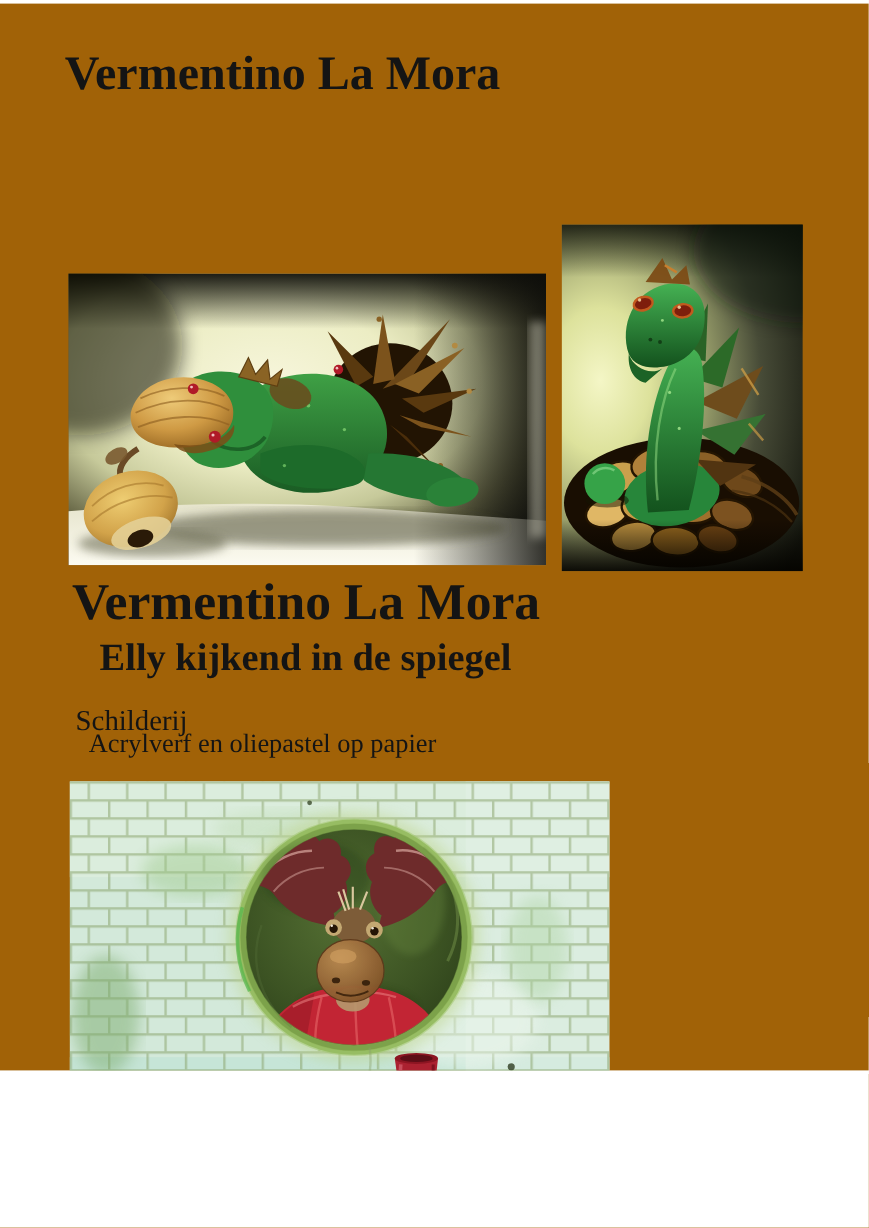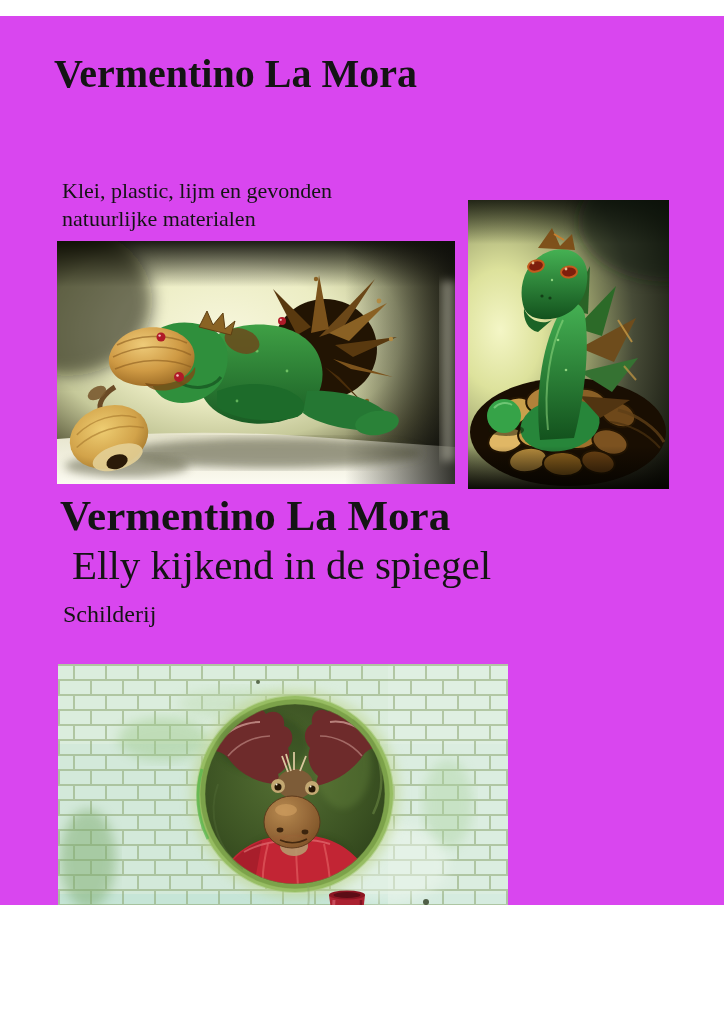--- a/index.html
+++ b/index.html
@@ -1,42 +1,41 @@
 <!DOCTYPE html>
 <html><head>
 <meta charset="utf-8">
 <style>
   html,body{margin:0;padding:0;background:#ffffff;}
   .page{
-    position:relative;width:724px;height:889px;margin:16px auto;
-    background:#d946ef;overflow:hidden;
+    position:relative;width:724px;height:889px;margin:3px auto;
+    background:#a16207;overflow:hidden;
     font-family:"Liberation Serif","DejaVu Serif",serif;color:#141414;
   }
   .abs{position:absolute;margin:0;}
   .artist-1{left:54px;top:36px;font-size:40px;font-weight:700;line-height:1.1;letter-spacing:0;}
   .title-1{left:64px;top:83px;font-size:31px;font-weight:400;line-height:1.1;}
   .type-1{left:46px;top:127px;font-size:22px;line-height:1.2;}
   .materials-1{left:62px;top:161px;font-size:22px;line-height:28px;}
   .artist-2{left:60px;top:476px;font-size:43px;font-weight:700;line-height:1.1;}
-  .title-2{left:72px;top:527px;font-size:41px;font-weight:400;line-height:1.1;}
+  .title-2{left:83px;top:527px;font-size:32px;font-weight:700;line-height:1.1;}
   .type-2{left:63px;top:584px;font-size:24px;line-height:1.2;}
   .materials-2{left:74px;top:604px;font-size:22px;line-height:1.2;}
   figure.abs{padding:0;}
   figure svg{display:block;}
   .photo-1{left:57px;top:225px;}
   .photo-2{left:468px;top:184px;}
   .photo-3{left:58px;top:648px;}
 </style>
 </head>
 <body>
 
 <div class="page">
 
   <h1 class="abs artist-1">Vermentino La Mora</h1>
-  <p class="abs materials-1"><span>Klei, plastic, lijm en gevonden</span><br><span>natuurlijke materialen</span></p>
 
   <figure class="abs photo-1">
     <svg width="398" height="243" viewBox="0 0 398 243">
       <defs>
         <radialGradient id="p1bg" cx="42%" cy="38%" r="72%">
           <stop offset="0" stop-color="#f7f6dc"></stop>
             <stop offset="0.38" stop-color="#ecedc4"></stop>
           <stop offset="0.62" stop-color="#c6c99a"></stop>
             <stop offset="0.82" stop-color="#70704e"></stop>
           <stop offset="1" stop-color="#23231a"></stop>
@@ -213,20 +212,21 @@
           <circle cx="98" cy="170" r="1.3" fill="#a8e890" opacity="0.8"></circle>
         <circle cx="84" cy="80" r="1.2" fill="#a8e890" opacity="0.8"></circle>
       </g>
       <rect y="246" width="201" height="43" fill="url(#p2bot)"></rect>
     </svg>
   </figure>
 
   <h1 class="abs artist-2">Vermentino La Mora</h1>
   <h2 class="abs title-2">Elly kijkend in de spiegel</h2>
   <p class="abs type-2">Schilderij</p>
+  <p class="abs materials-2">Acrylverf en oliepastel op papier</p>
 
   <figure class="abs photo-3">
     <svg width="450" height="322" viewBox="0 0 450 322">
       <defs>
         <pattern id="bricks" width="32" height="30" patternUnits="userSpaceOnUse">
           <path d="M0,1 H32 M0,16 H32 M16,1 V15 M1,16 V30" stroke="#85a066" stroke-width="2" fill="none" opacity="0.5" stroke-linecap="round"></path>
         </pattern>
         <radialGradient id="mirrorG" cx="45%" cy="40%" r="75%">
           <stop offset="0" stop-color="#546f33"></stop>
             <stop offset="0.6" stop-color="#3c5323"></stop>

